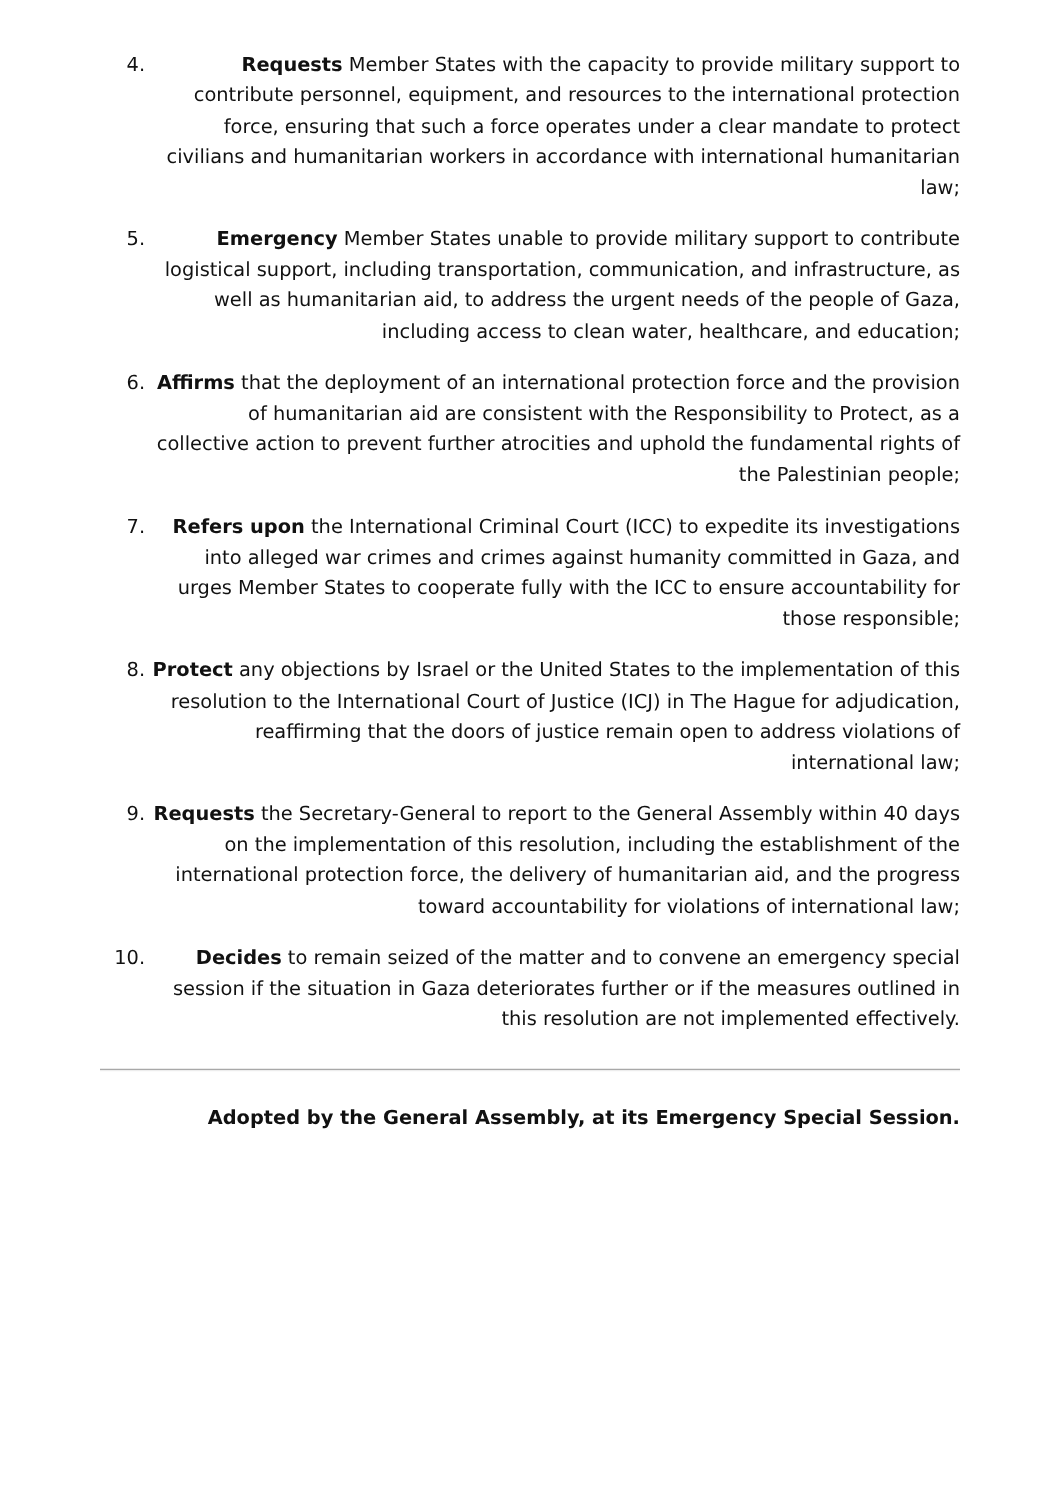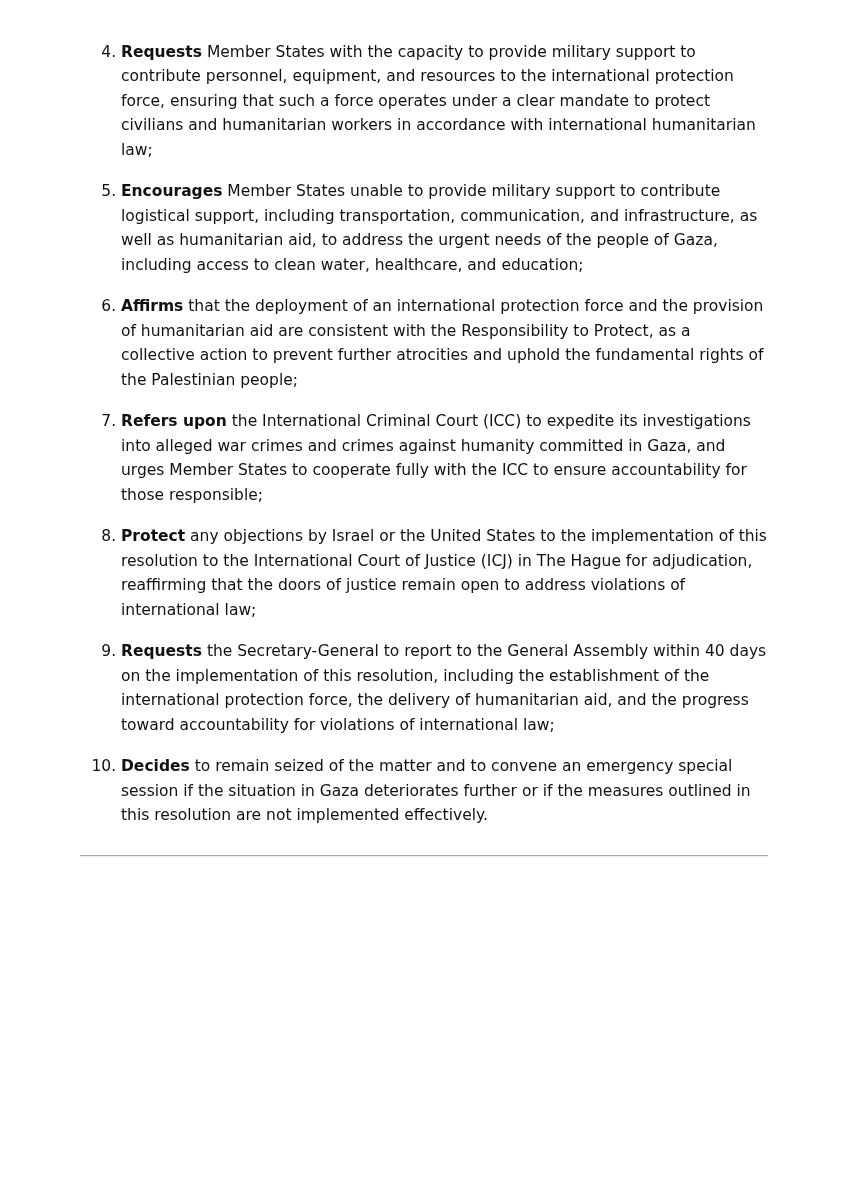--- a/index.html
+++ b/index.html
@@ -11,20 +11,21 @@
     width: 848px;
     height: 1200px;
     background: #ffffff;
     box-sizing: border-box;
     padding: 40px 80px 0 80px;
     font-family: "DejaVu Sans", "Liberation Sans", sans-serif;
     font-size: 15.5px;
     line-height: 1.58;
     color: #111111;
     overflow: hidden;
+    text-align: right;
   }
   ol.clauses {
     margin: 0;
     padding: 0 0 0 41px;
   }
   ol.clauses li {
     margin: 0 0 17px 0;
     padding: 0;
   }
   ol.clauses li:last-child {
@@ -50,21 +51,21 @@
 
 <div class="page">
 
   <ol class="clauses" start="4">
 
     <li>
       <span class="lead">Requests</span><span> Member States with the capacity to provide military support to contribute personnel, equipment, and resources to the international protection force, ensuring that such a force operates under a clear mandate to protect civilians and humanitarian workers in accordance with international humanitarian law;</span>
     </li>
 
     <li>
-      <span class="lead">Encourages</span><span> Member States unable to provide military support to contribute logistical support, including transportation, communication, and infrastructure, as well as humanitarian aid, to address the urgent needs of the people of Gaza, including access to clean water, healthcare, and education;</span>
+      <span class="lead">Emergency</span><span> Member States unable to provide military support to contribute logistical support, including transportation, communication, and infrastructure, as well as humanitarian aid, to address the urgent needs of the people of Gaza, including access to clean water, healthcare, and education;</span>
     </li>
 
     <li>
       <span class="lead">Affirms</span><span> that the deployment of an international protection force and the provision of humanitarian aid are consistent with the Responsibility to Protect, as a collective action to prevent further atrocities and uphold the fundamental rights of the Palestinian people;</span>
     </li>
 
     <li>
       <span class="lead">Refers upon</span><span> the International Criminal Court (ICC) to expedite its investigations into alleged war crimes and crimes against humanity committed in Gaza, and urges Member States to cooperate fully with the ICC to ensure accountability for those responsible;</span>
     </li>
 
@@ -77,14 +78,15 @@
     </li>
 
     <li>
       <span class="lead">Decides</span><span> to remain seized of the matter and to convene an emergency special session if the situation in Gaza deteriorates further or if the measures outlined in this resolution are not implemented effectively.</span>
     </li>
 
   </ol>
 
   <hr class="divider">
 
+  <p class="footer-line">Adopted by the General Assembly, at its Emergency Special Session.</p>
 
 </div>
 
 </body></html>

